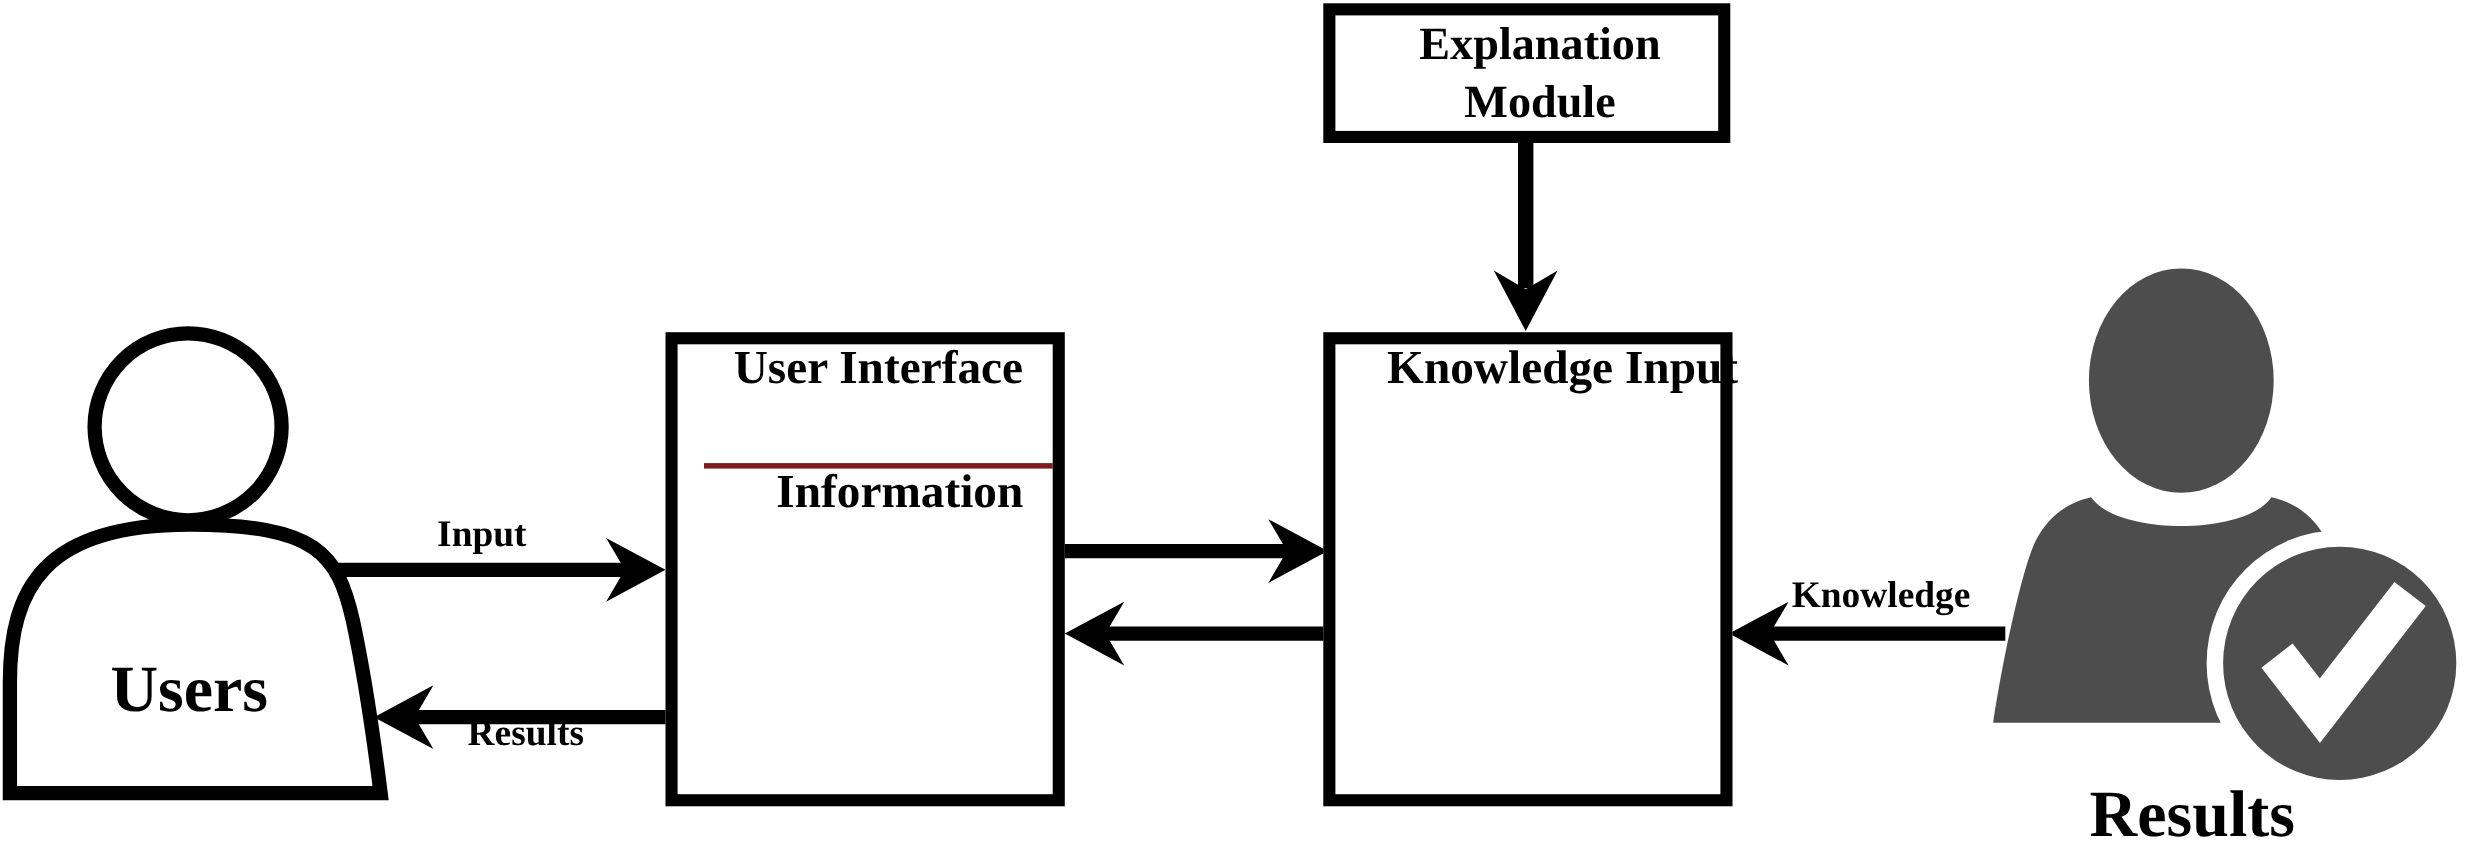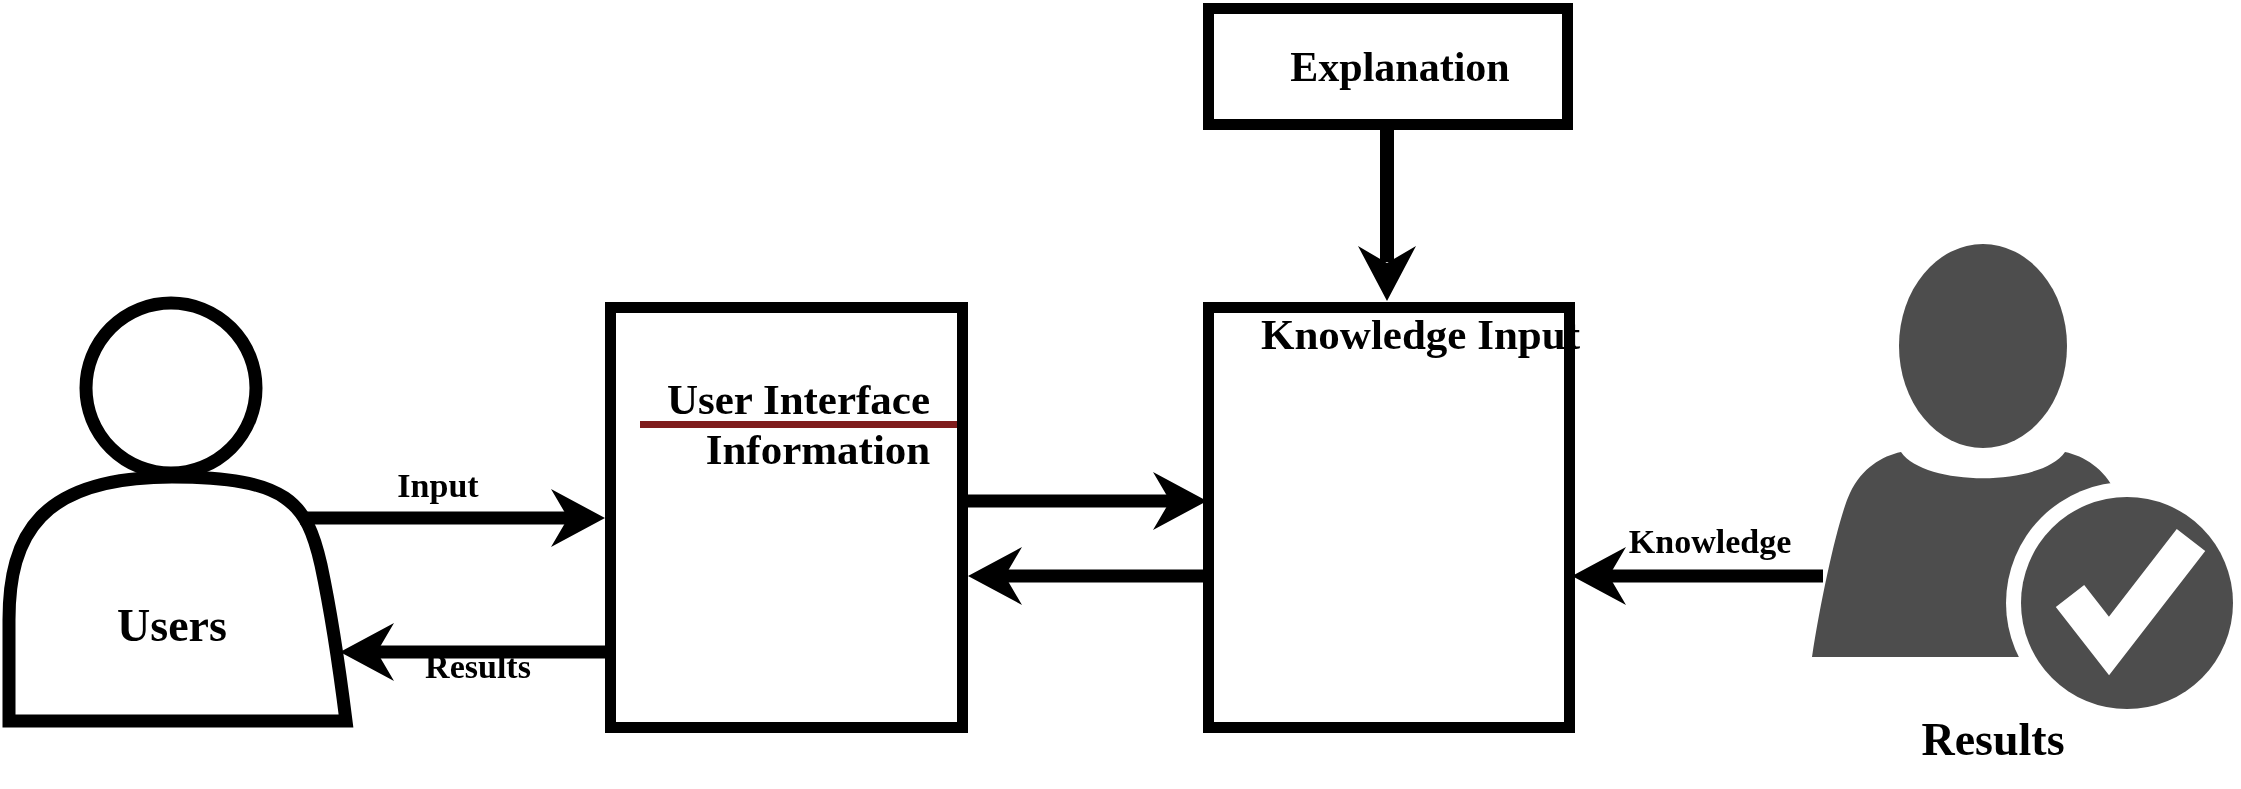--- a/index.html
+++ b/index.html
@@ -40,23 +40,23 @@
   .box-ui {
     left: 605px; top: 302px;
     width: 363px; height: 431px;
   }
   .box-engine {
     left: 1203px; top: 302px;
     width: 372px; height: 431px;
   }
   .box-header {
     flex: 0 0 108px;
-    border-bottom: 7px solid #7f1d1d;
+    border-bottom: 5px solid #7f1d1d;
     display: flex;
-    align-items: flex-end;
+    align-items: flex-start;
     justify-content: center;
   }
   .box-body {
     flex: 1 1 auto;
     display: flex;
     align-items: flex-start;
     justify-content: center;
     margin-left: 39px;
   }
   .box-label {
@@ -78,21 +78,21 @@
     font-weight: 700;
     font-size: 34px;
     line-height: 1;
     white-space: nowrap;
     text-align: right;
   }
   .actor-label {
     position: absolute;
     transform: translate(-50%, -50%);
     font-weight: 700;
-    font-size: 46px;
+    font-size: 60px;
     line-height: 1;
     white-space: nowrap;
   }
 </style>
 </head>
 <body>
 
 <div class="canvas">
 
   <svg class="shapes-layer" viewBox="0 0 2241 789">
@@ -136,20 +136,21 @@
     </g>
 
     <g>
       <line x1="1823" y1="576" x2="1605" y2="576" stroke="#000000" stroke-width="13"></line>
       <polygon points="1572,576 1626,547 1609,576 1626,605" fill="#000000"></polygon>
     </g>
   </svg>
 
   <div class="box box-explanation">
     <div class="exp-line">Explanation</div>
+    <div class="exp-line">Module</div>
   </div>
 
   <div class="box box-ui">
     <div class="box-header">
       <span class="box-label">User Interface</span>
     </div>
     <div class="box-body">
       <span class="box-label">Information</span>
     </div>
   </div>

